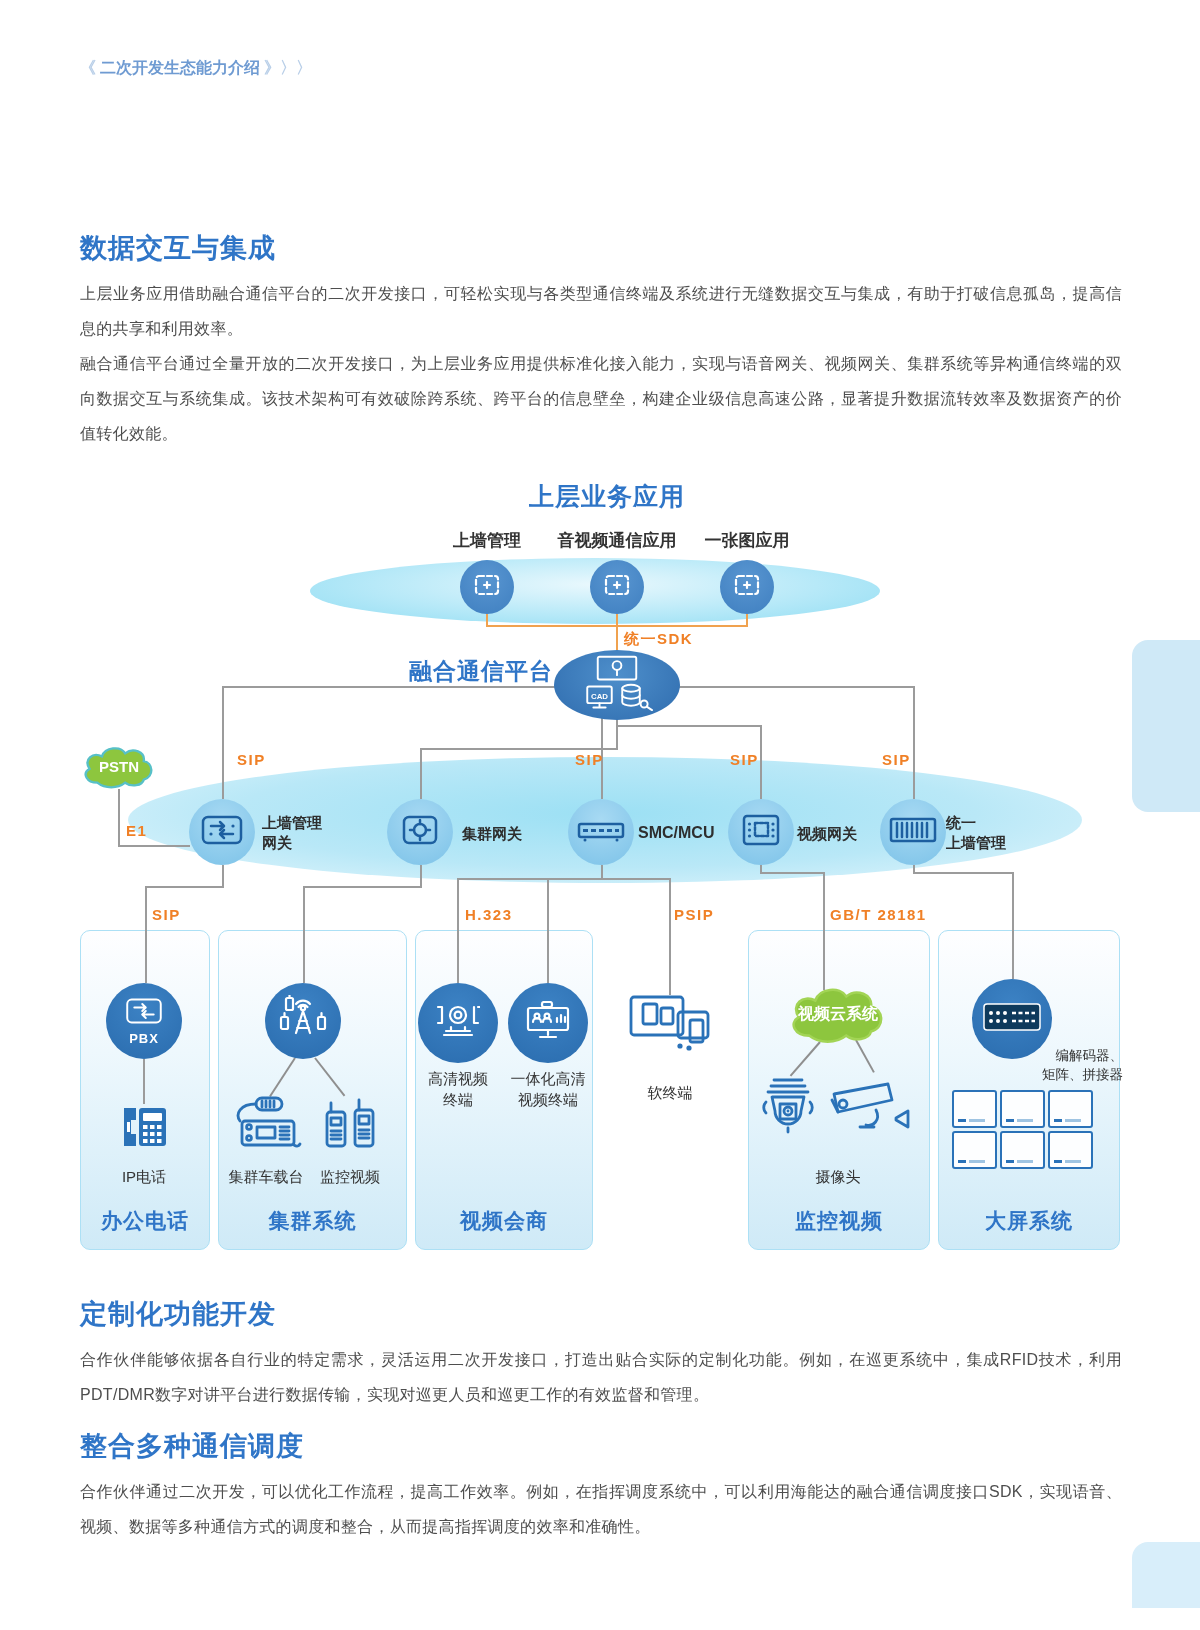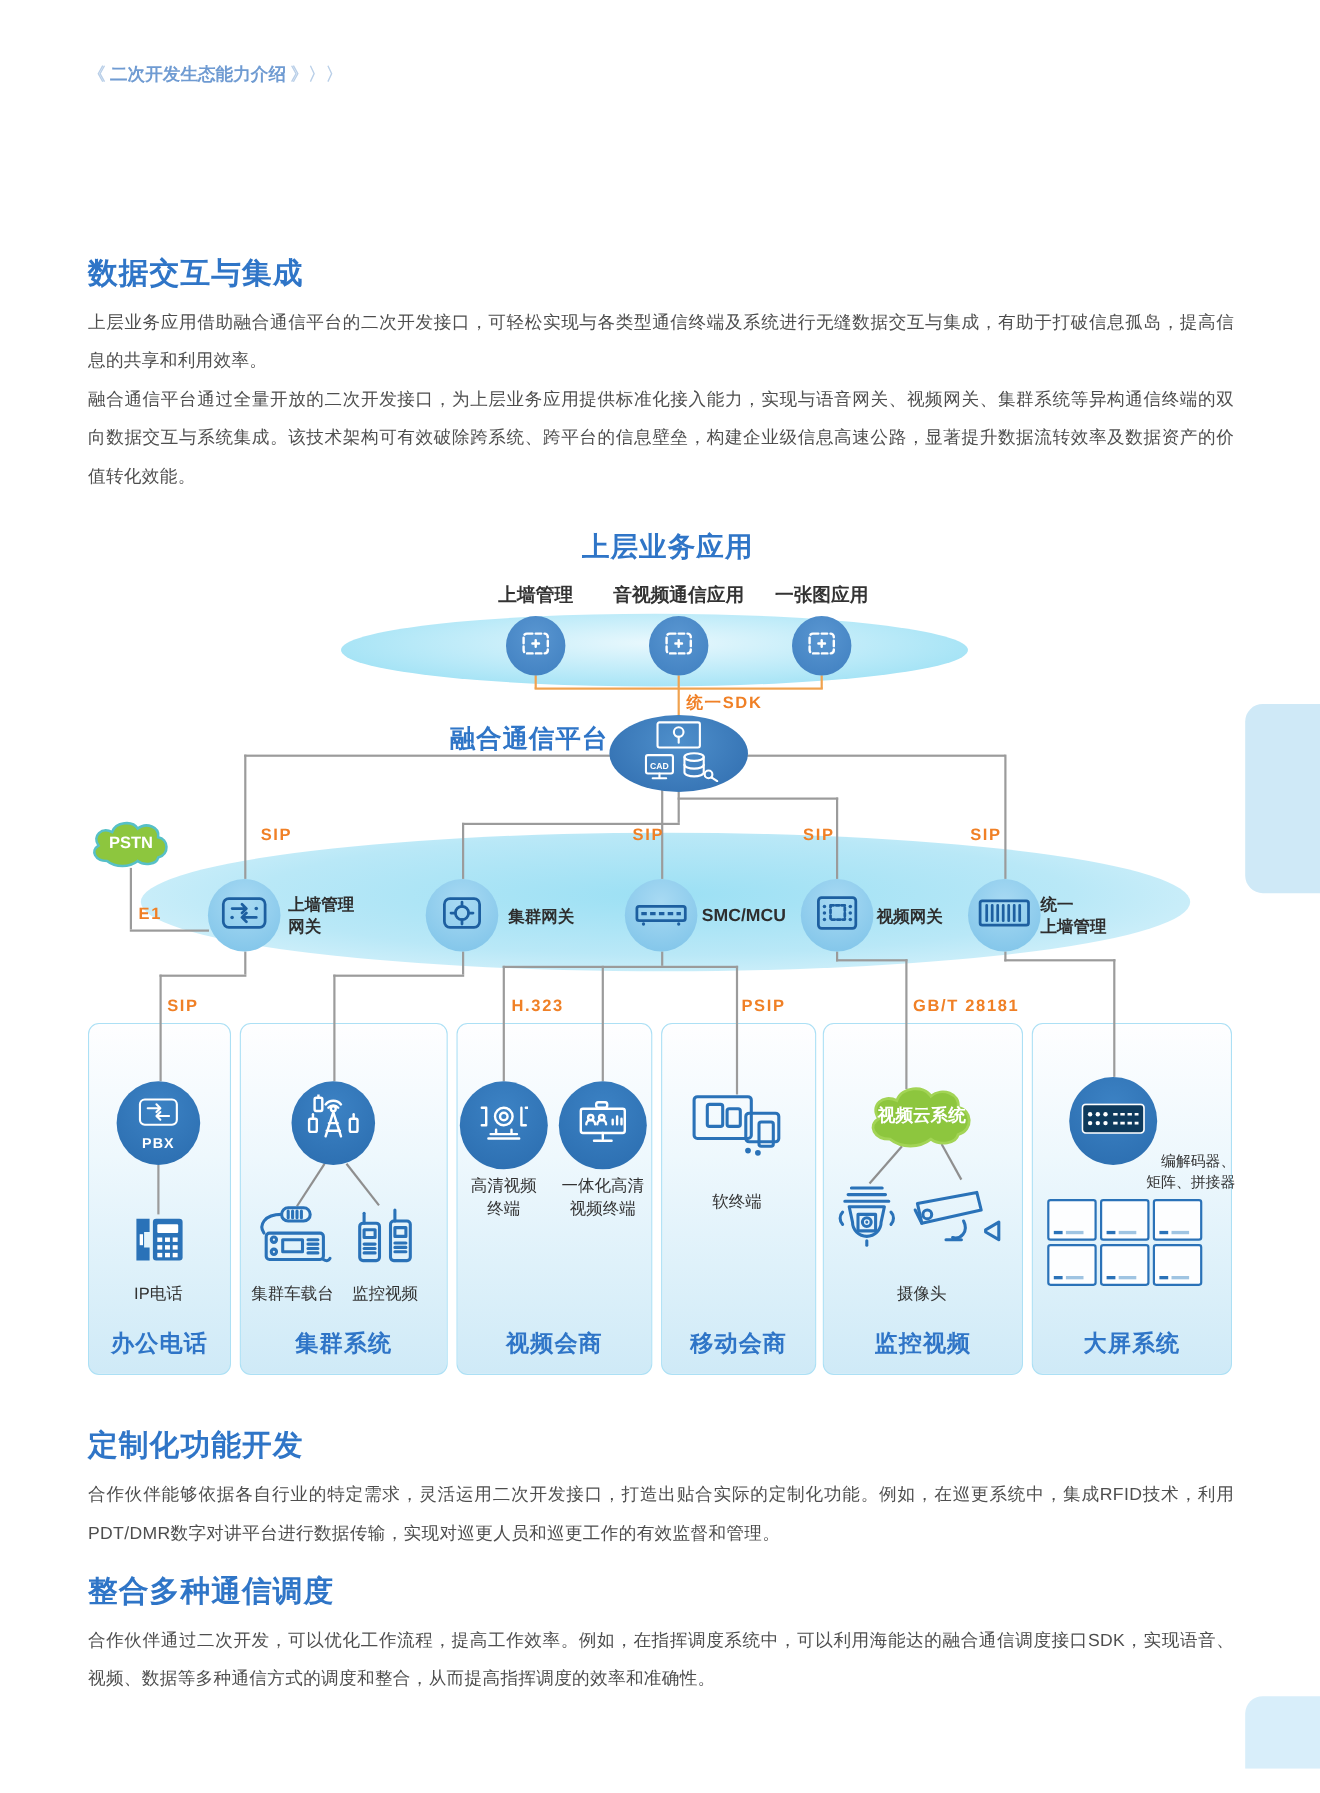--- a/index.html
+++ b/index.html
@@ -246,23 +246,20 @@
 
   <div class="box" style="left:80px;width:128px;">
     <div class="box-title">办公电话</div>
   </div>
   <div class="box" style="left:218px;width:187px;">
     <div class="box-title">集群系统</div>
   </div>
   <div class="box" style="left:415px;width:176px;">
     <div class="box-title">视频会商</div>
   </div>
-  <div class="box" style="left:601px;width:139px;">
-    <div class="box-title">移动会商</div>
-  </div>
   <div class="box" style="left:748px;width:180px;">
     <div class="box-title">监控视频</div>
   </div>
   <div class="box" style="left:938px;width:180px;">
     <div class="box-title">大屏系统</div>
   </div>
 
   <div class="circle dark-circle" style="left:106px;top:983px;width:76px;height:76px;">
     <span><svg width="40" height="30" viewBox="0 0 42 34">
           <g class="sw">

